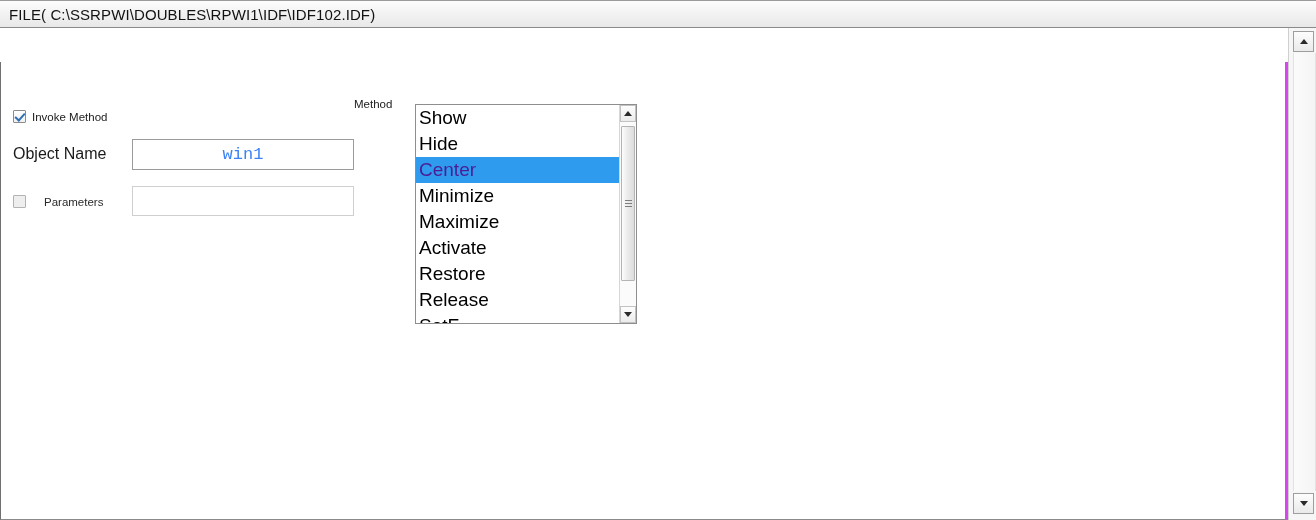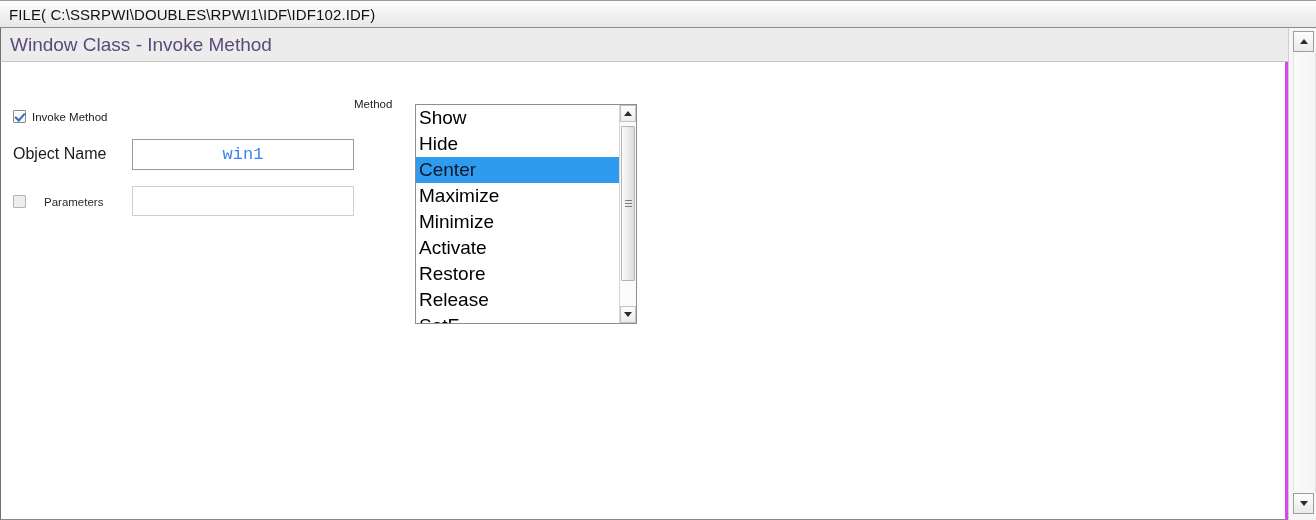--- a/index.html
+++ b/index.html
@@ -177,21 +177,21 @@
     height: 26px;
     line-height: 26px;
     font-size: 19px;
     color: #000000;
     padding-left: 3px;
     white-space: nowrap;
     font-family: "Liberation Sans", sans-serif;
   }
   #method-list li.selected {
     background: #2e9bee;
-    color: #0f172a;
+    color: #4c1d95;
   }
 
   
   .vscroll {
     width: 17px;
     flex: 0 0 auto;
     box-sizing: border-box;
     background: #f3f3f3;
     border-left: 1px solid #d6d6d6;
     position: relative;
@@ -285,23 +285,20 @@
 </style>
 </head>
 <body>
 
 <div id="filebar">
   <span class="path">FILE( C:\SSRPWI\DOUBLES\RPWI1\IDF\IDF102.IDF)</span>
 </div>
 
 <div id="window">
 
-  <div id="header">
-    <span class="title">Window Class - Invoke Method</span>
-  </div>
 
   <div id="client">
 
     <div class="chk-row" style="left:12px; top:48px;">
       <span class="checkbox checked"></span>
       <span class="chk-label">Invoke Method</span>
     </div>
 
     <span class="field-label" style="left:12px; top:83px;">Object Name</span>
     <input id="object-name-input" class="textinput" type="text" style="left: 131px; top: 77px; width: 222px; height: 31px;" value="win1">
@@ -312,22 +309,22 @@
     </div>
     <input id="parameters-input" class="textinput" type="text" style="left: 131px; top: 124px; width: 222px; height: 30px;" value="">
 
     <span id="method-label" style="left:353px; top:36px;">Method</span>
 
     <div id="method-listbox" style="left:414px; top:42px;">
       <ul id="method-list">
         <li>Show</li>
         <li>Hide</li>
         <li class="selected">Center</li>
+        <li>Minimize</li>
         <li>Maximize</li>
-        <li>Minimize</li>
         <li>Activate</li>
         <li>Restore</li>
         <li>Release</li>
         <li>SetF</li>
       </ul>
 
       <div class="vscroll">
         <div class="scroll-btn up">
           <span class="arrow-up"></span>
         </div>

